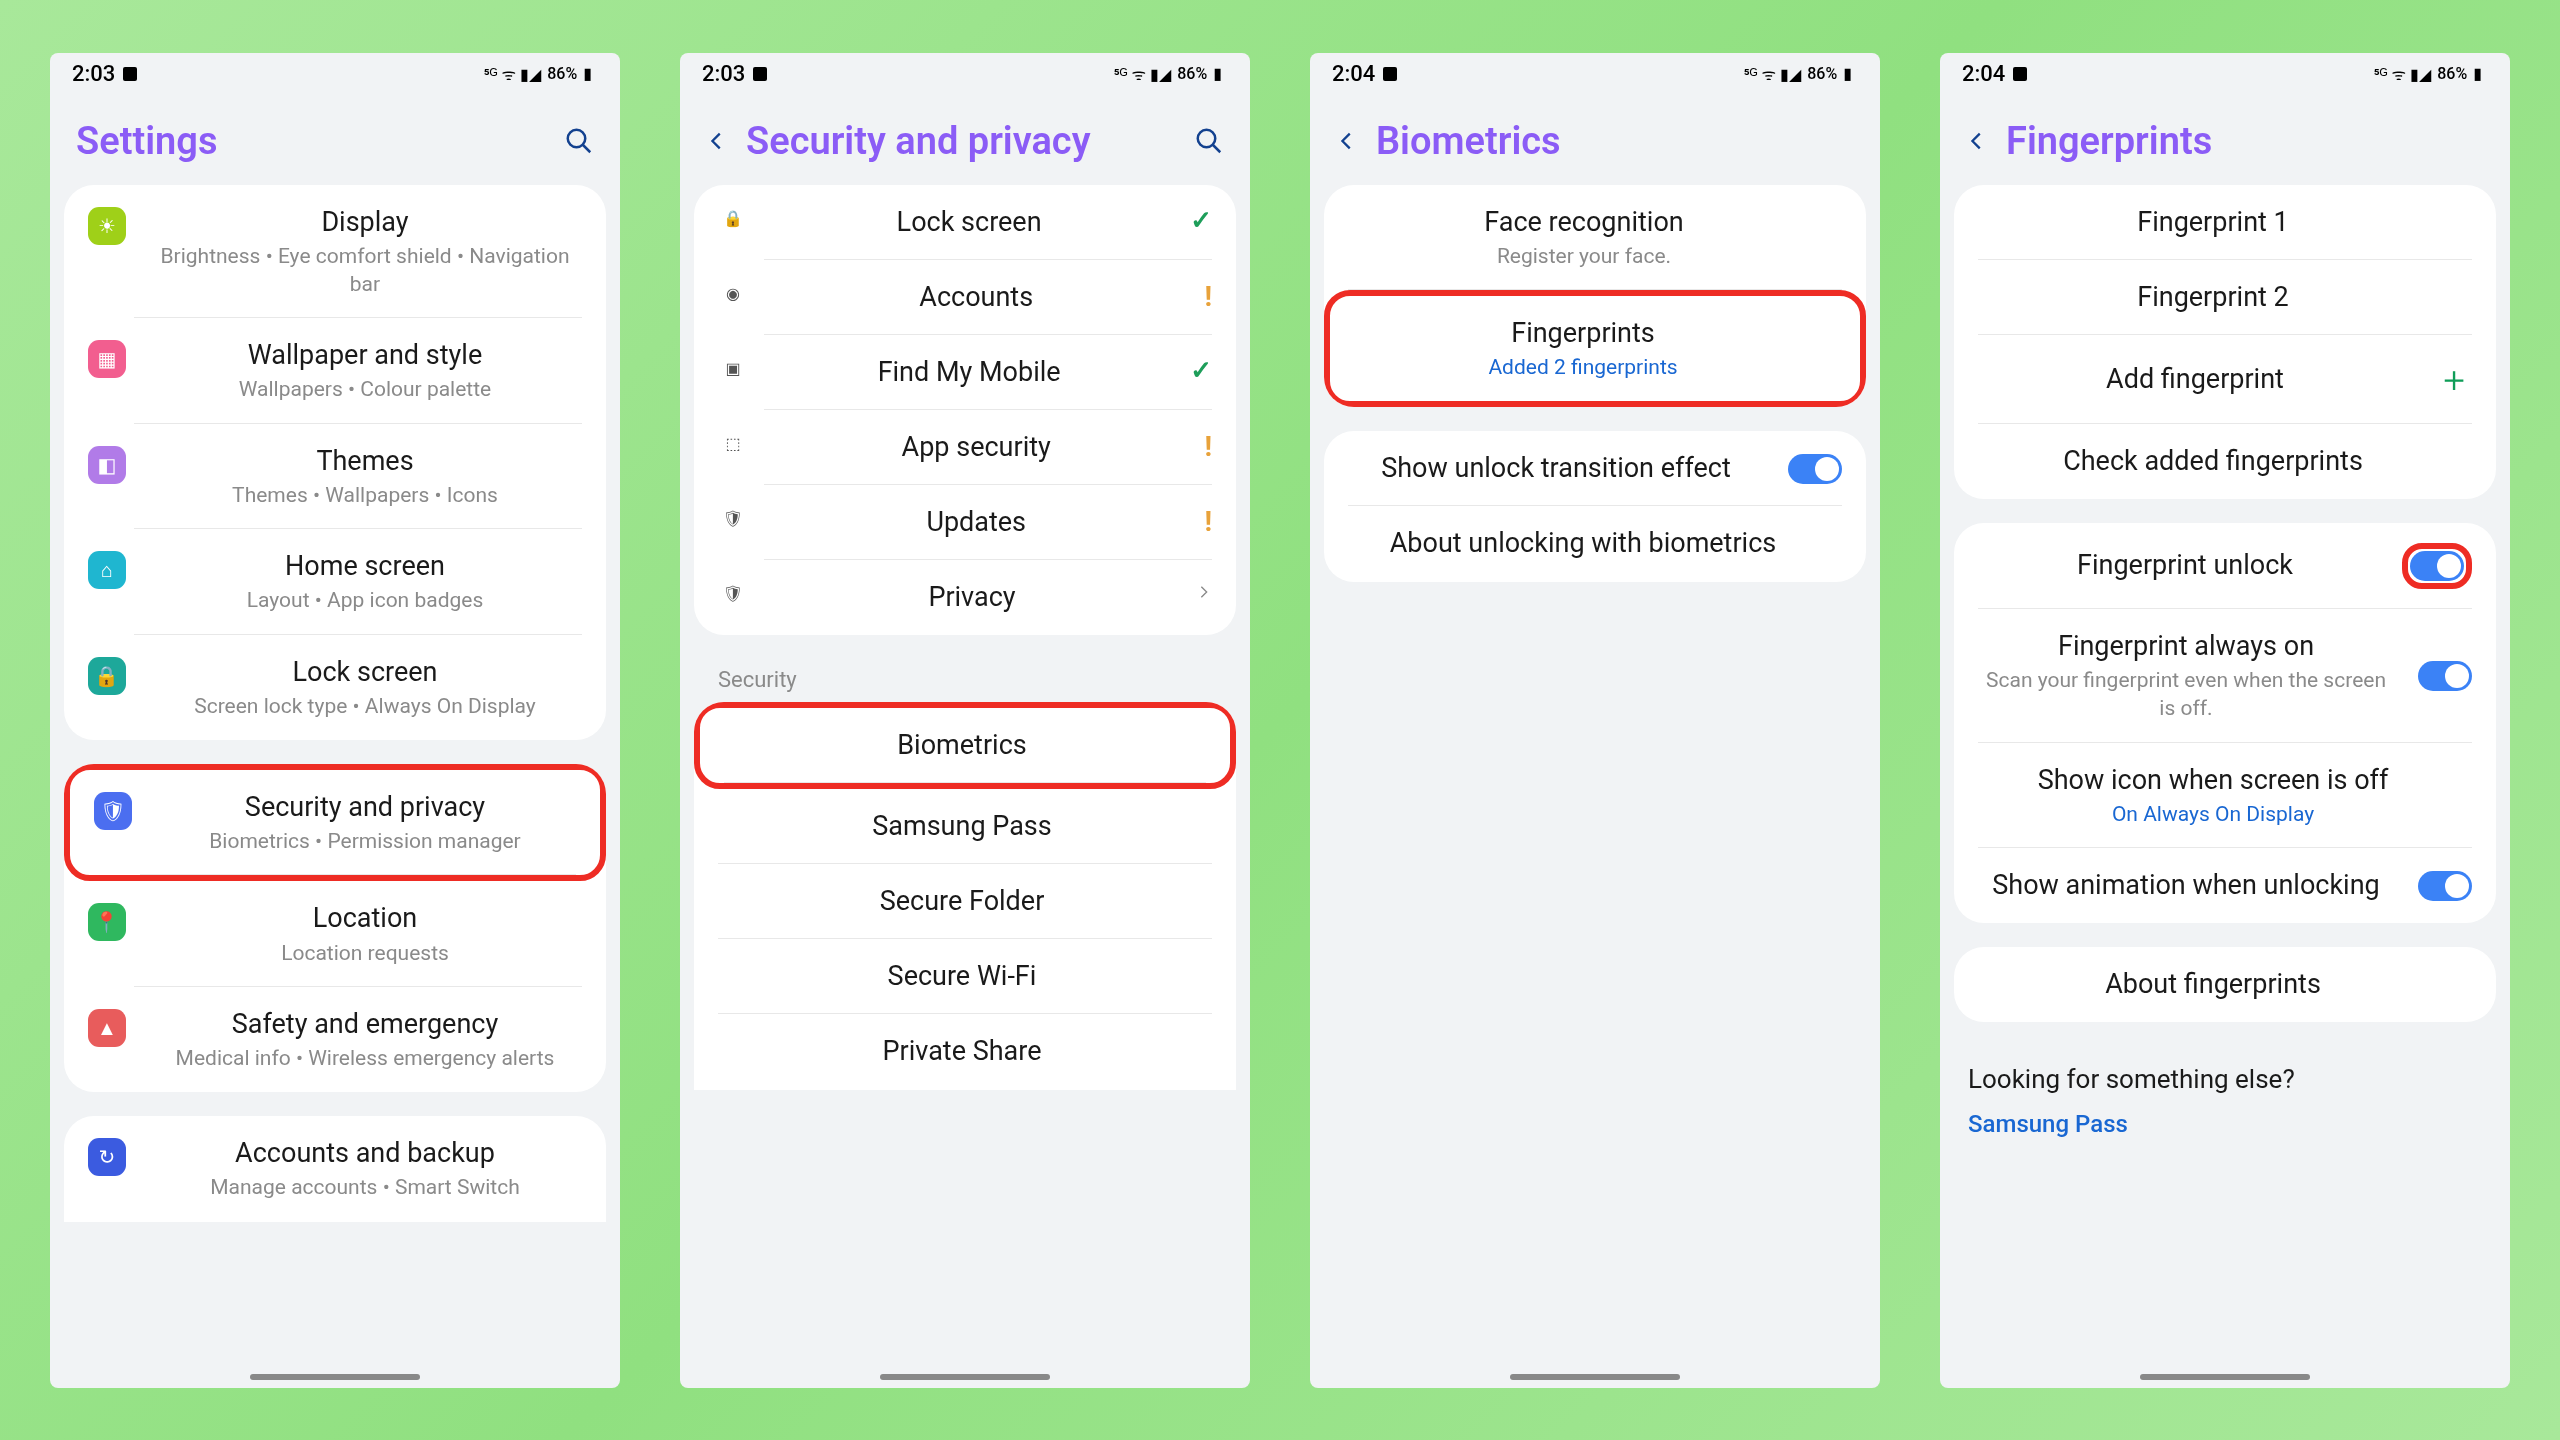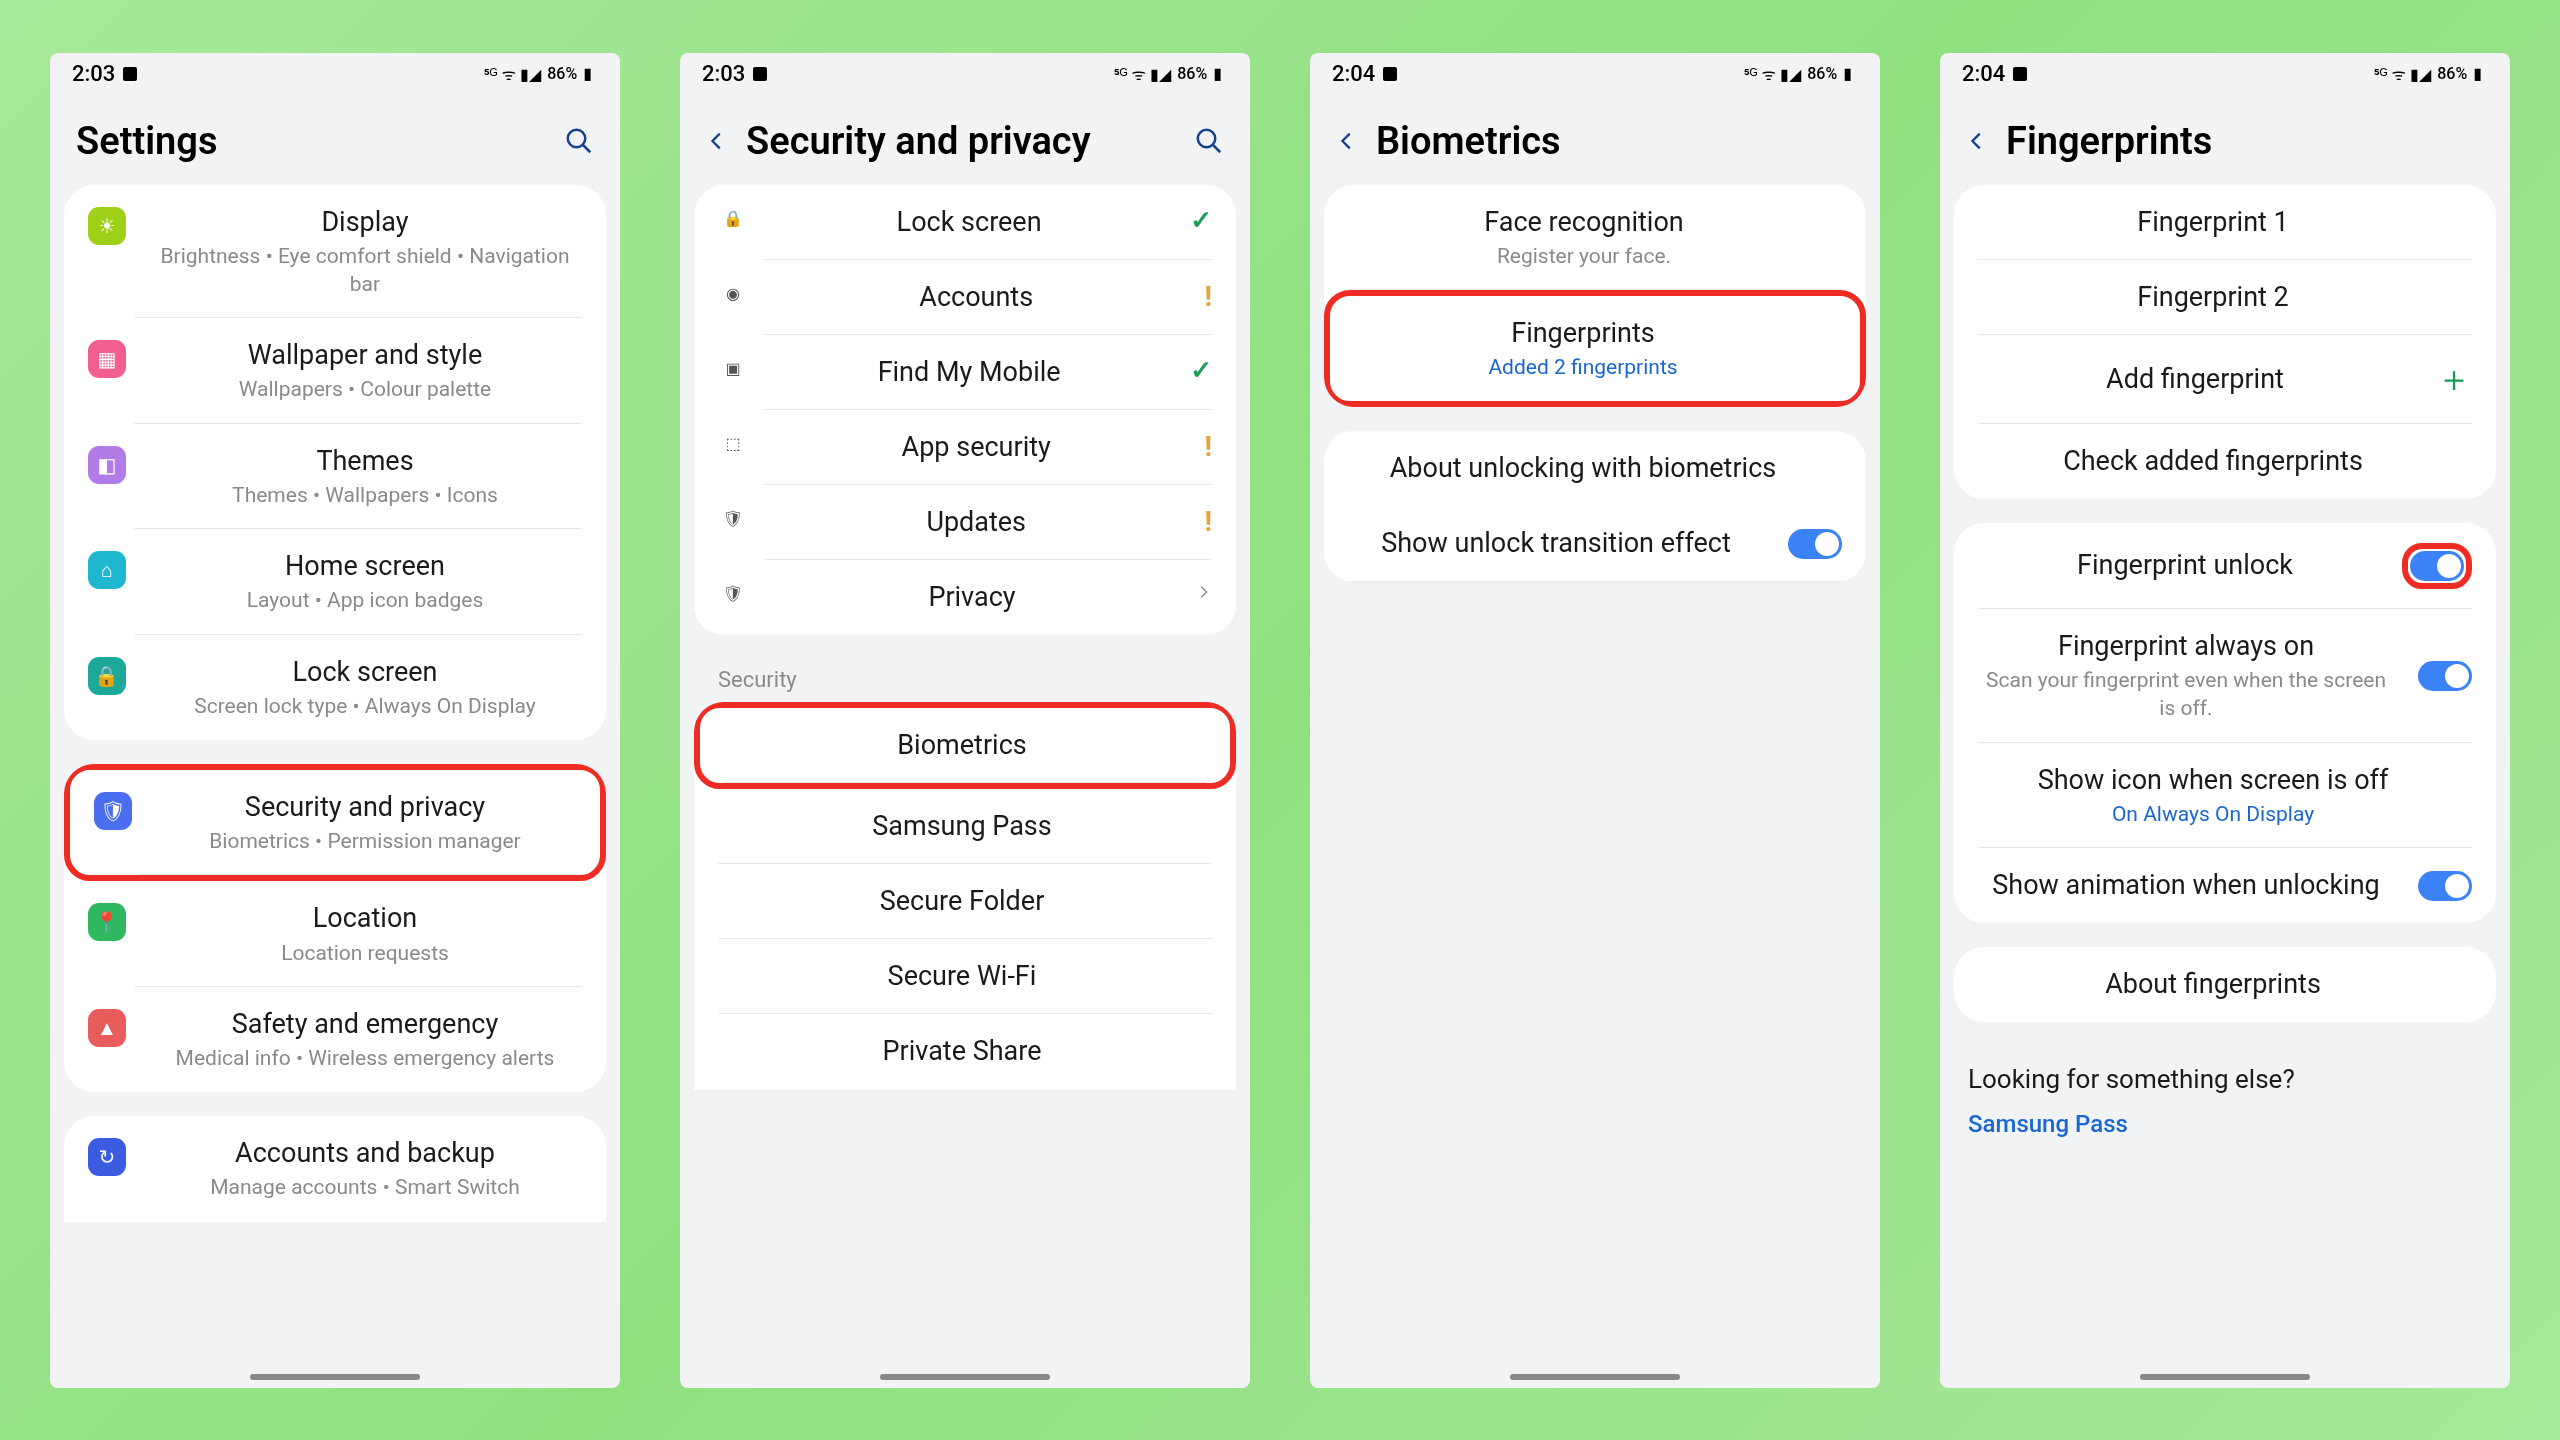--- a/index.html
+++ b/index.html
@@ -22,21 +22,21 @@
     padding: 0 28px 0 22px; font-size: 22px; color: #000; font-weight: 500;
   }
   .status-left { display: flex; align-items: center; gap: 8px; }
   .status-right { display: flex; align-items: center; gap: 6px; font-size: 16px; }
   .clock-icon { width: 14px; height: 14px; background: #000; border-radius: 2px; display:inline-block;}
   .header {
     display: flex; align-items: center; padding: 24px 26px 22px 26px;
     gap: 18px;
   }
   .header .title {
-    font-size: 38px; font-weight: 600; color: #000000; flex: 1;
+    font-size: 38px; font-weight: 600; color: #8b5cf6; flex: 1;
   }
   .back-icon { width: 22px; height: 22px; }
   .back-icon svg { width: 100%; height: 100%; }
   .search-icon { width: 30px; height: 30px; }
   .search-icon svg { width:100%; height:100%; }
   .card {
     background: #fff; border-radius: 30px; margin: 0 14px 24px 14px;
     overflow: hidden;
   }
   .row {
@@ -345,35 +345,35 @@
       </div>
       <div class="row  highlight" style="padding-left:22px;align-items:center">
         <div class="text">
           <div class="label">Fingerprints</div>
           <div class="sub blue">Added 2 fingerprints</div>
         </div>
         <div class="trailing"></div>
       </div>
     </div>
   <div class="card" id="s3c2">
-      <div class="row  " style="padding-left:22px;align-items:center">
-        <div class="text">
-          <div class="label">About unlocking with biometrics</div>
-
-        </div>
-        <div class="trailing"></div>
-      </div>
       <div class="row slim-divider " style="padding-left:22px;align-items:center">
         <div class="text">
           <div class="label">Show unlock transition effect</div>
 
         </div>
         <div class="trailing">
           <div class="toggle"></div>
         </div>
+      </div>
+      <div class="row  " style="padding-left:22px;align-items:center">
+        <div class="text">
+          <div class="label">About unlocking with biometrics</div>
+
+        </div>
+        <div class="trailing"></div>
       </div>
     </div>
   <div class="nav-handle"></div>
 </div>
 
 <div class="phone">
   <div class="status-bar">
     <div class="status-left">
         <span>2:04</span>
         <span class="clock-icon"></span>

